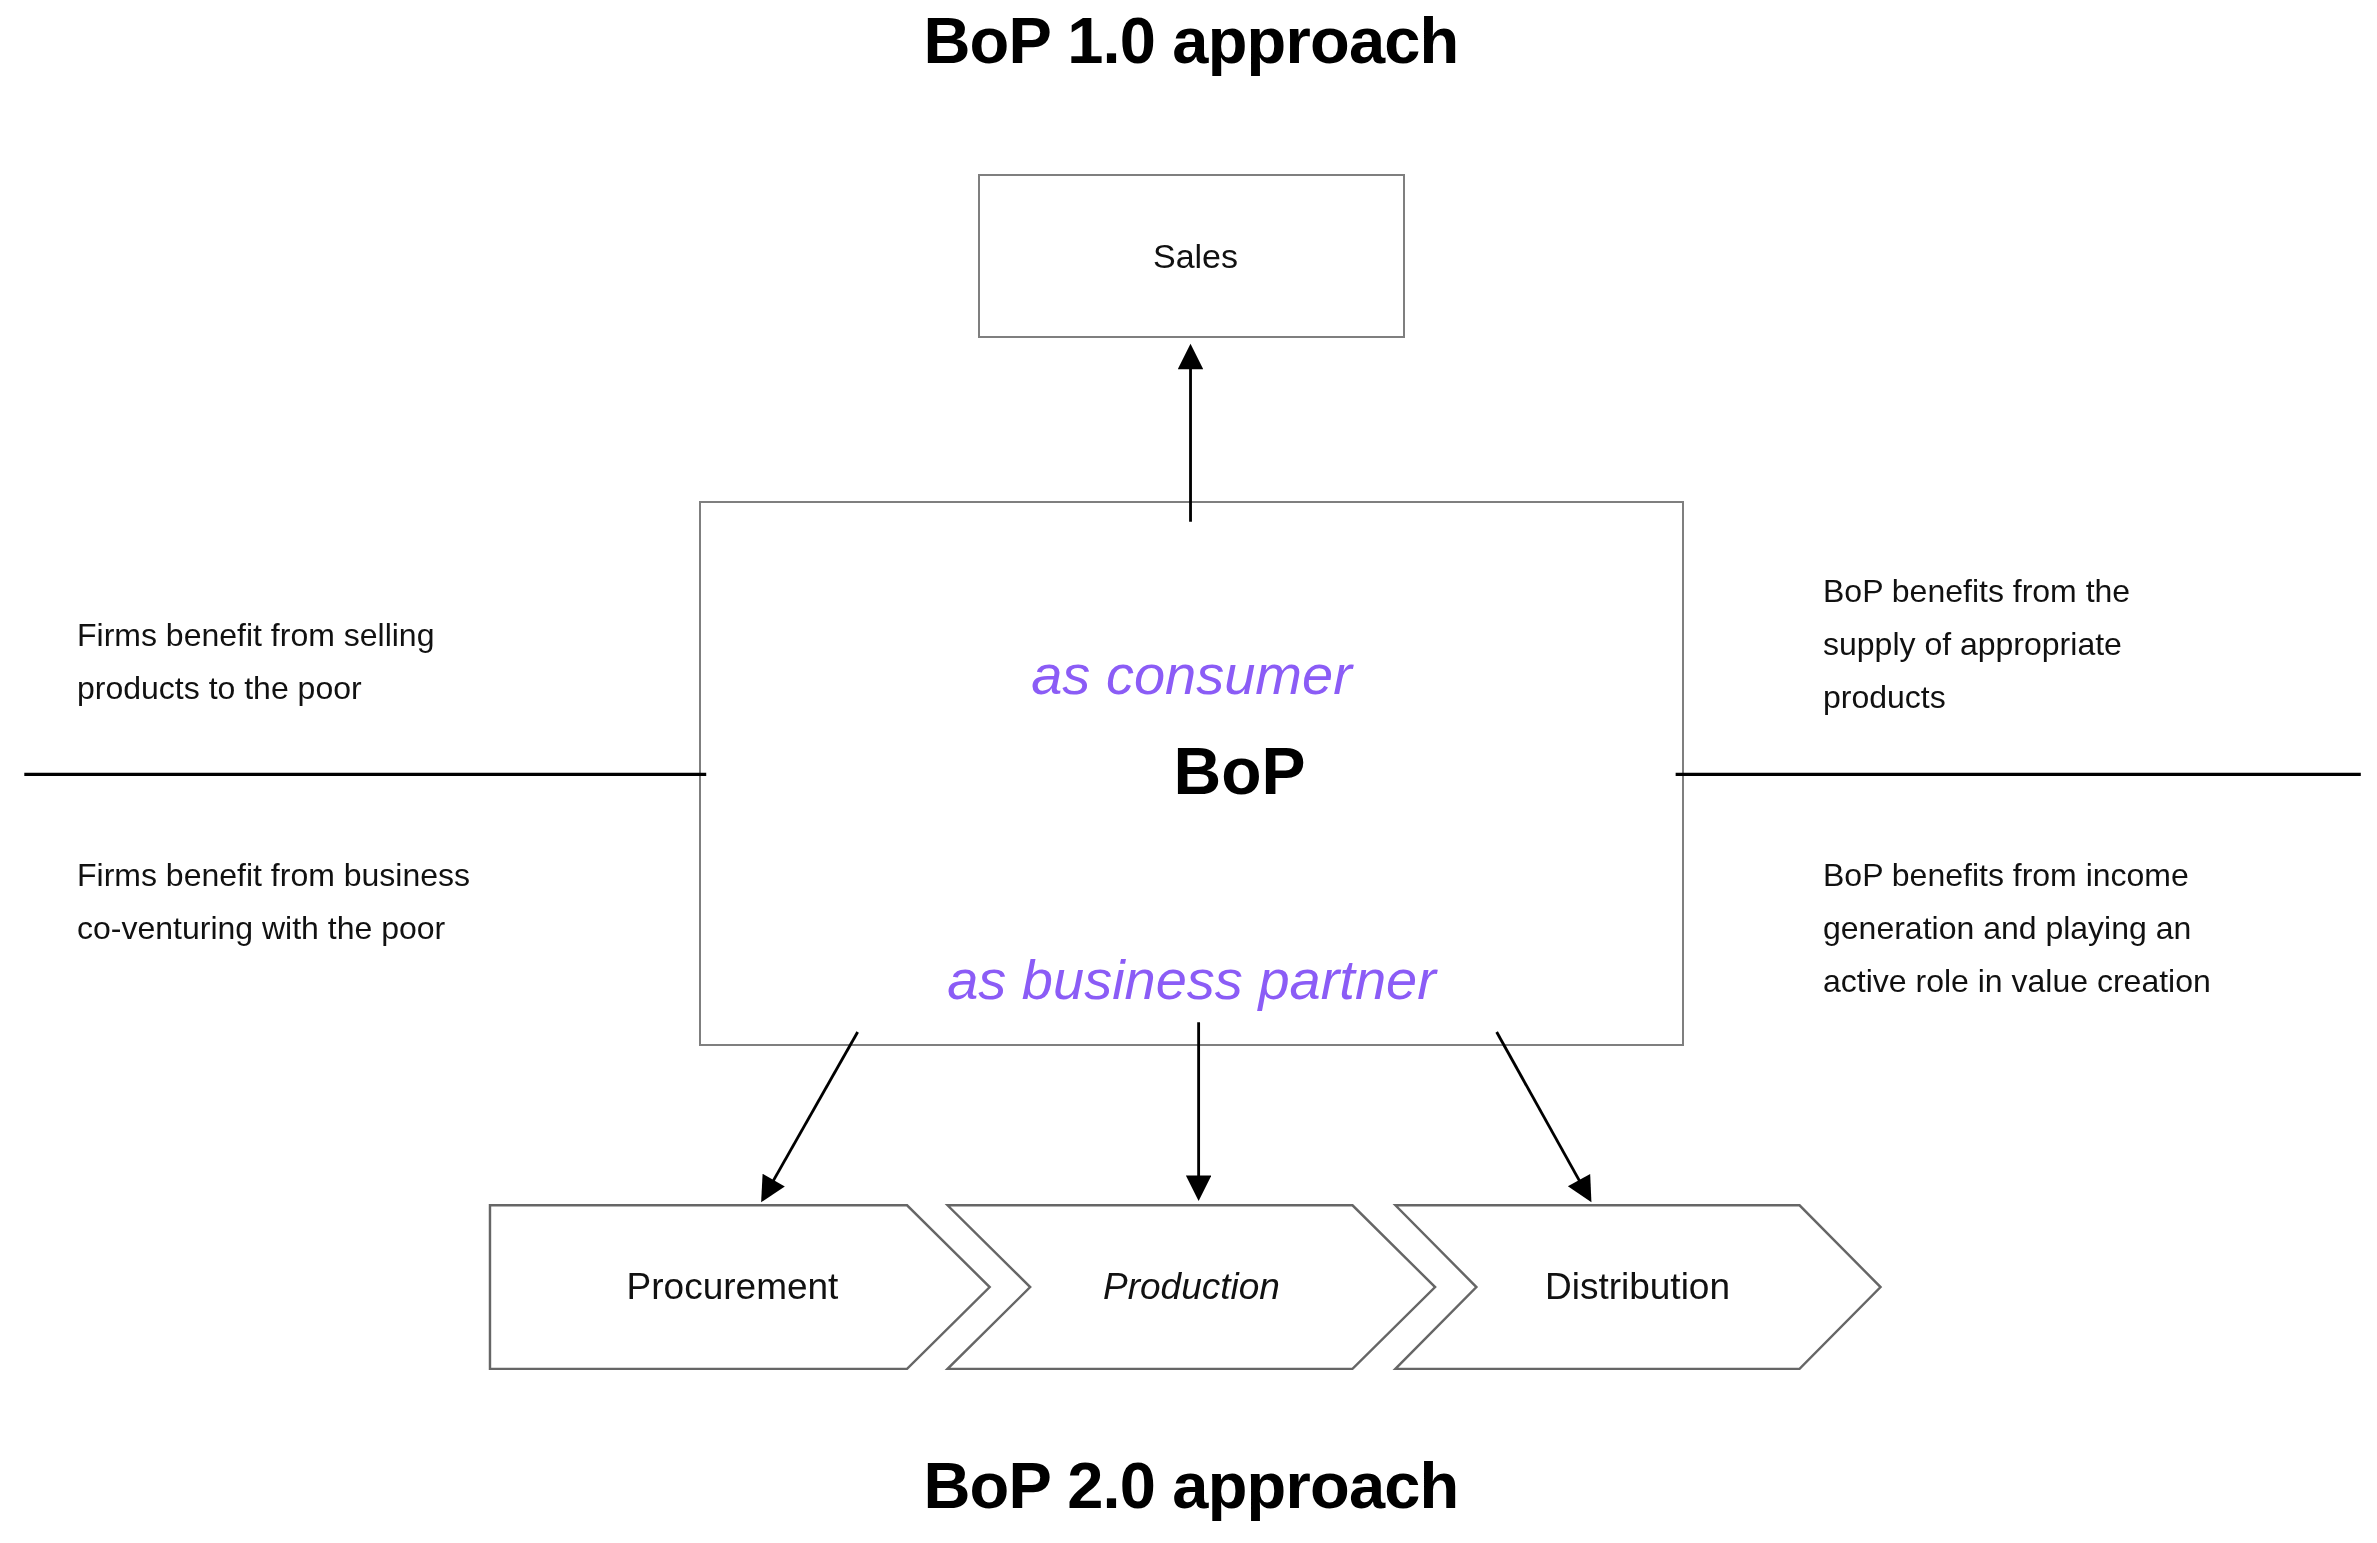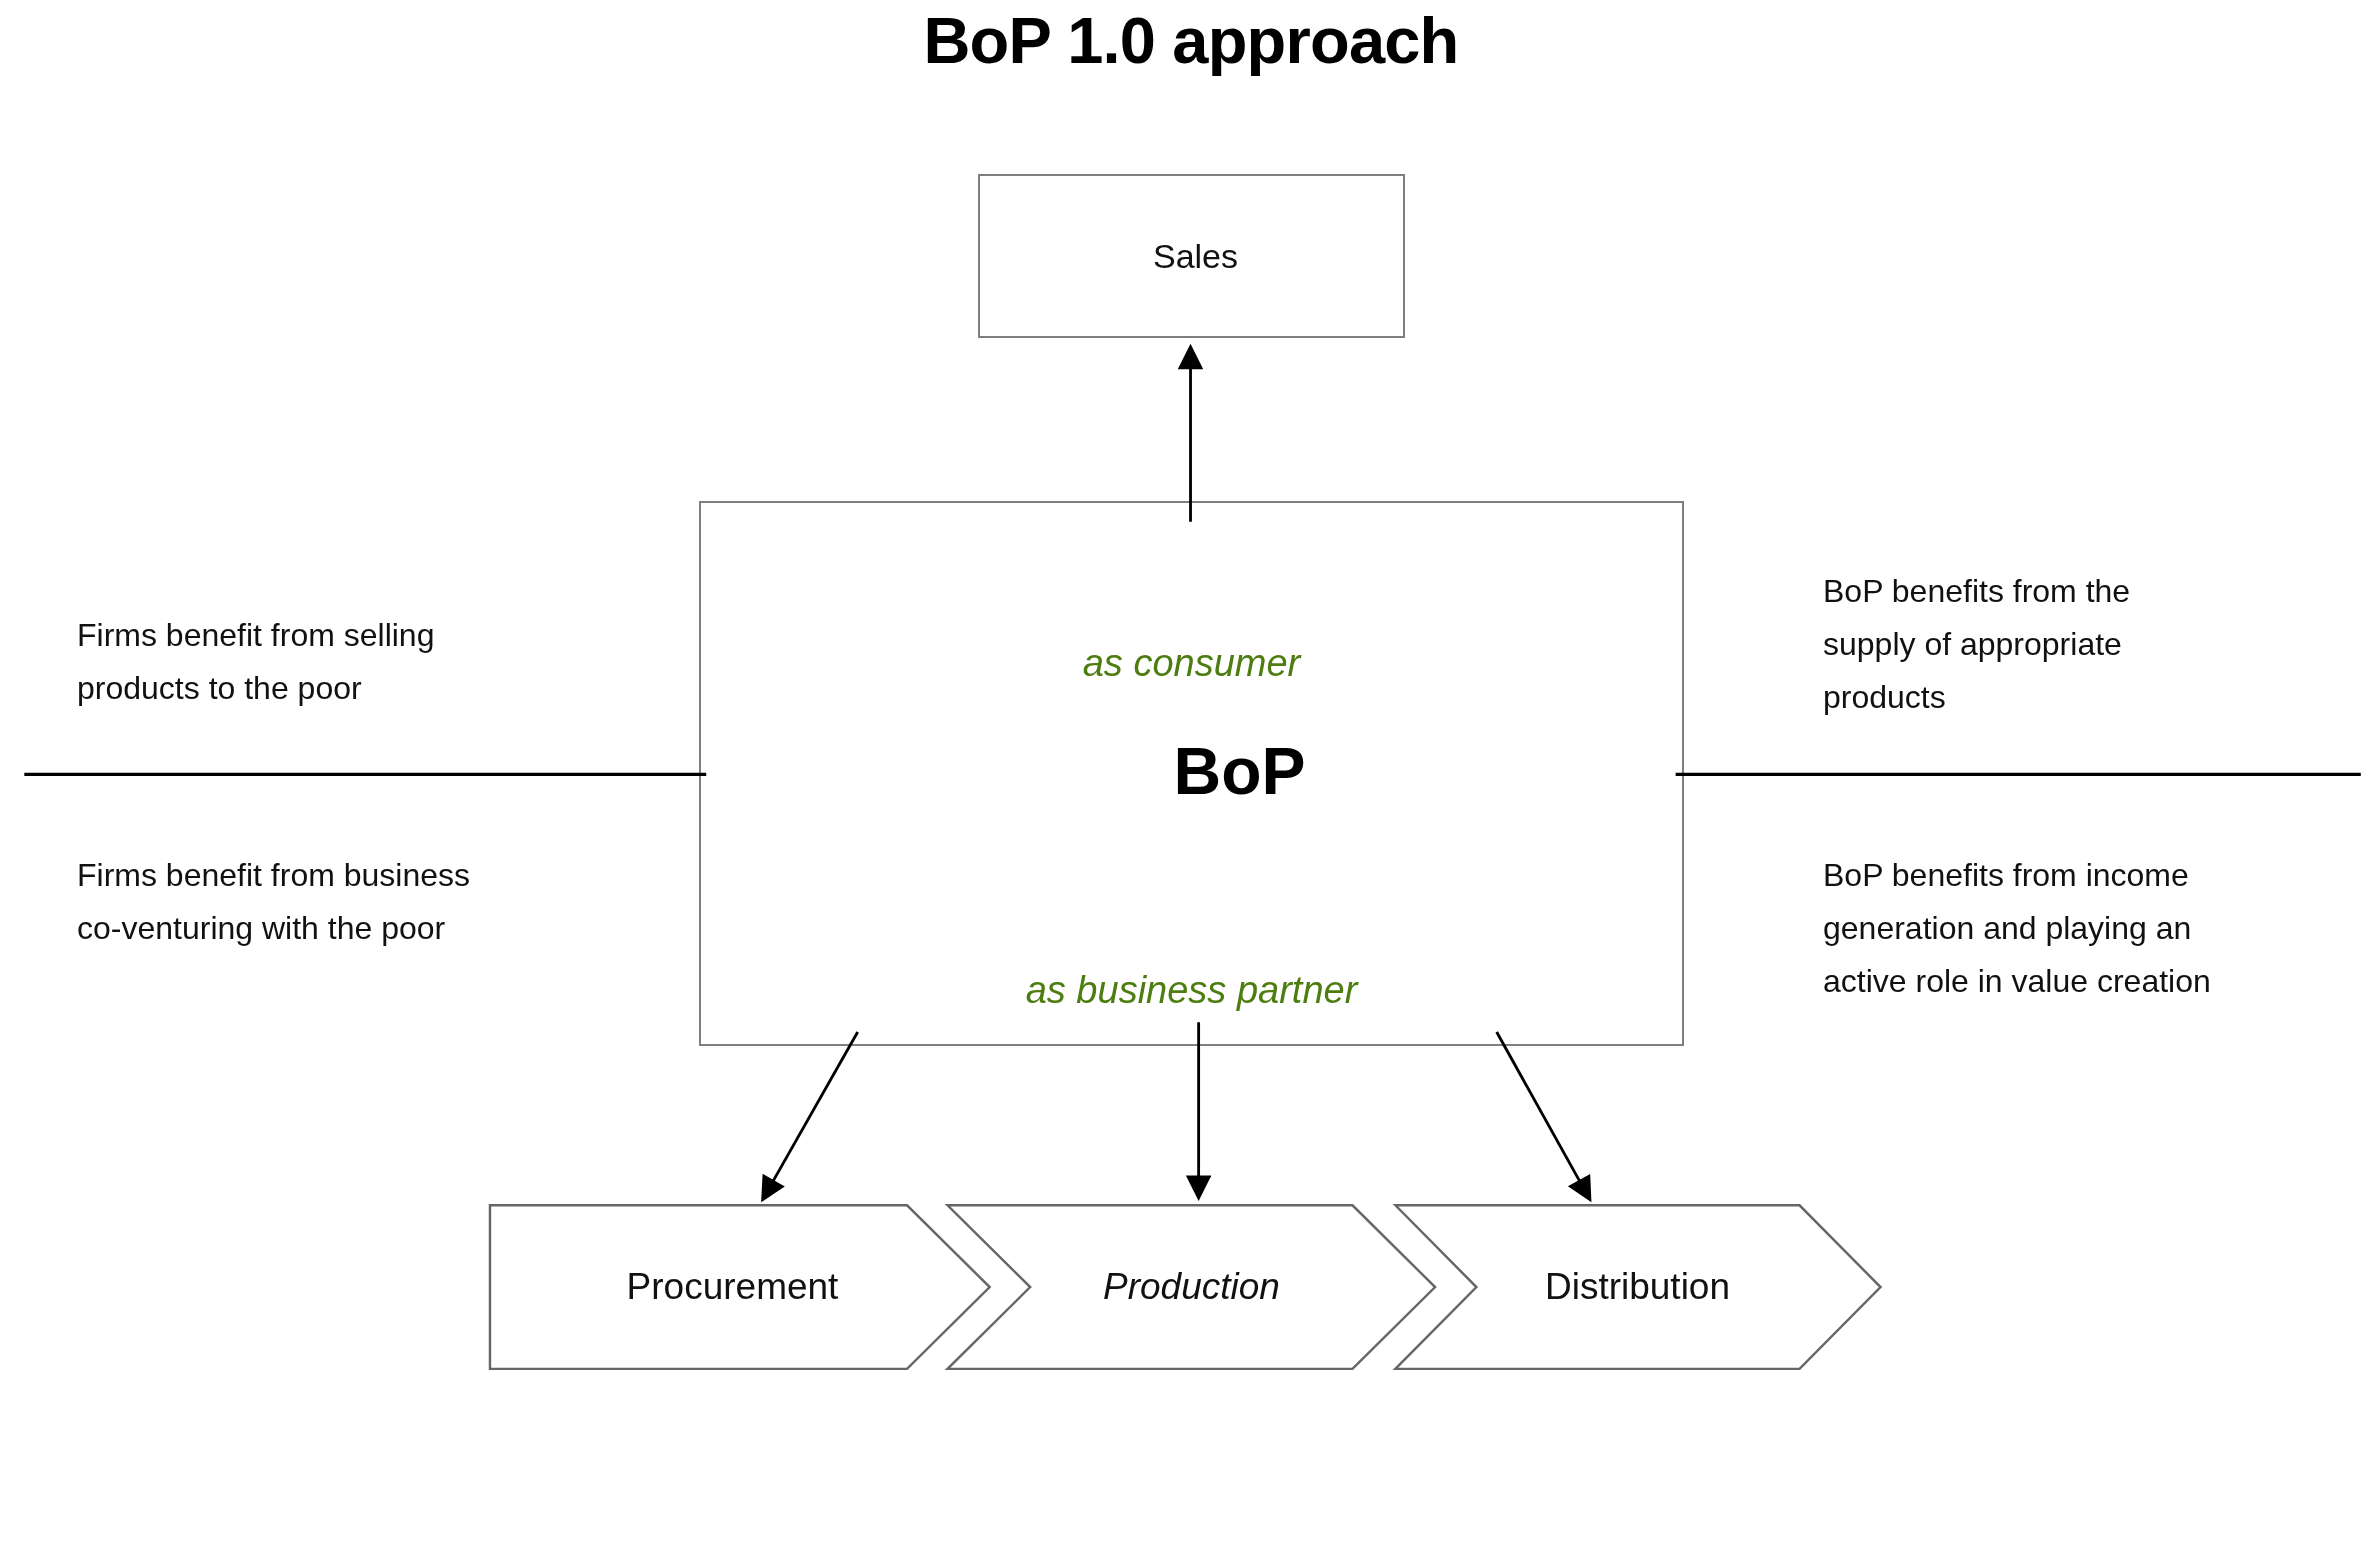--- a/index.html
+++ b/index.html
@@ -31,22 +31,22 @@
     box-sizing:border-box;
   }
   .sales-box{left:978px;top:174px;width:427px;height:164px;display:flex;align-items:center;justify-content:center;padding-left:8px;}
   .sales-box span{font-size:34px;color:#111111;}
 
   .central-box{left:699px;top:501px;width:985px;height:545px;}
   .role-label{
     position:absolute;left:0;width:100%;
     text-align:center;
     font-style:italic;
-    font-size:38px;
-    color:#4d7c0f;
+    font-size:56px;
+    color:#8b5cf6;
   }
   .role-top{top:139px;}
   .role-bottom{bottom:32px;}
   .central-name{
     position:absolute;left:0;top:50%;width:100%;
     transform:translateY(-54%);
     text-align:center;
     font-size:66px;
     font-weight:700;
     color:#000000;
@@ -135,15 +135,16 @@
     <div>BoP benefits from the</div>
     <div>supply of appropriate</div>
     <div>products</div>
   </div>
   <div class="annotation ann-right-bottom">
     <div>BoP benefits from income</div>
     <div>generation and playing an</div>
     <div>active role in value creation</div>
   </div>
 
+  <div class="title title-bottom">BoP 2.0 approach</div>
 
 </div>
 
 
 </body></html>

